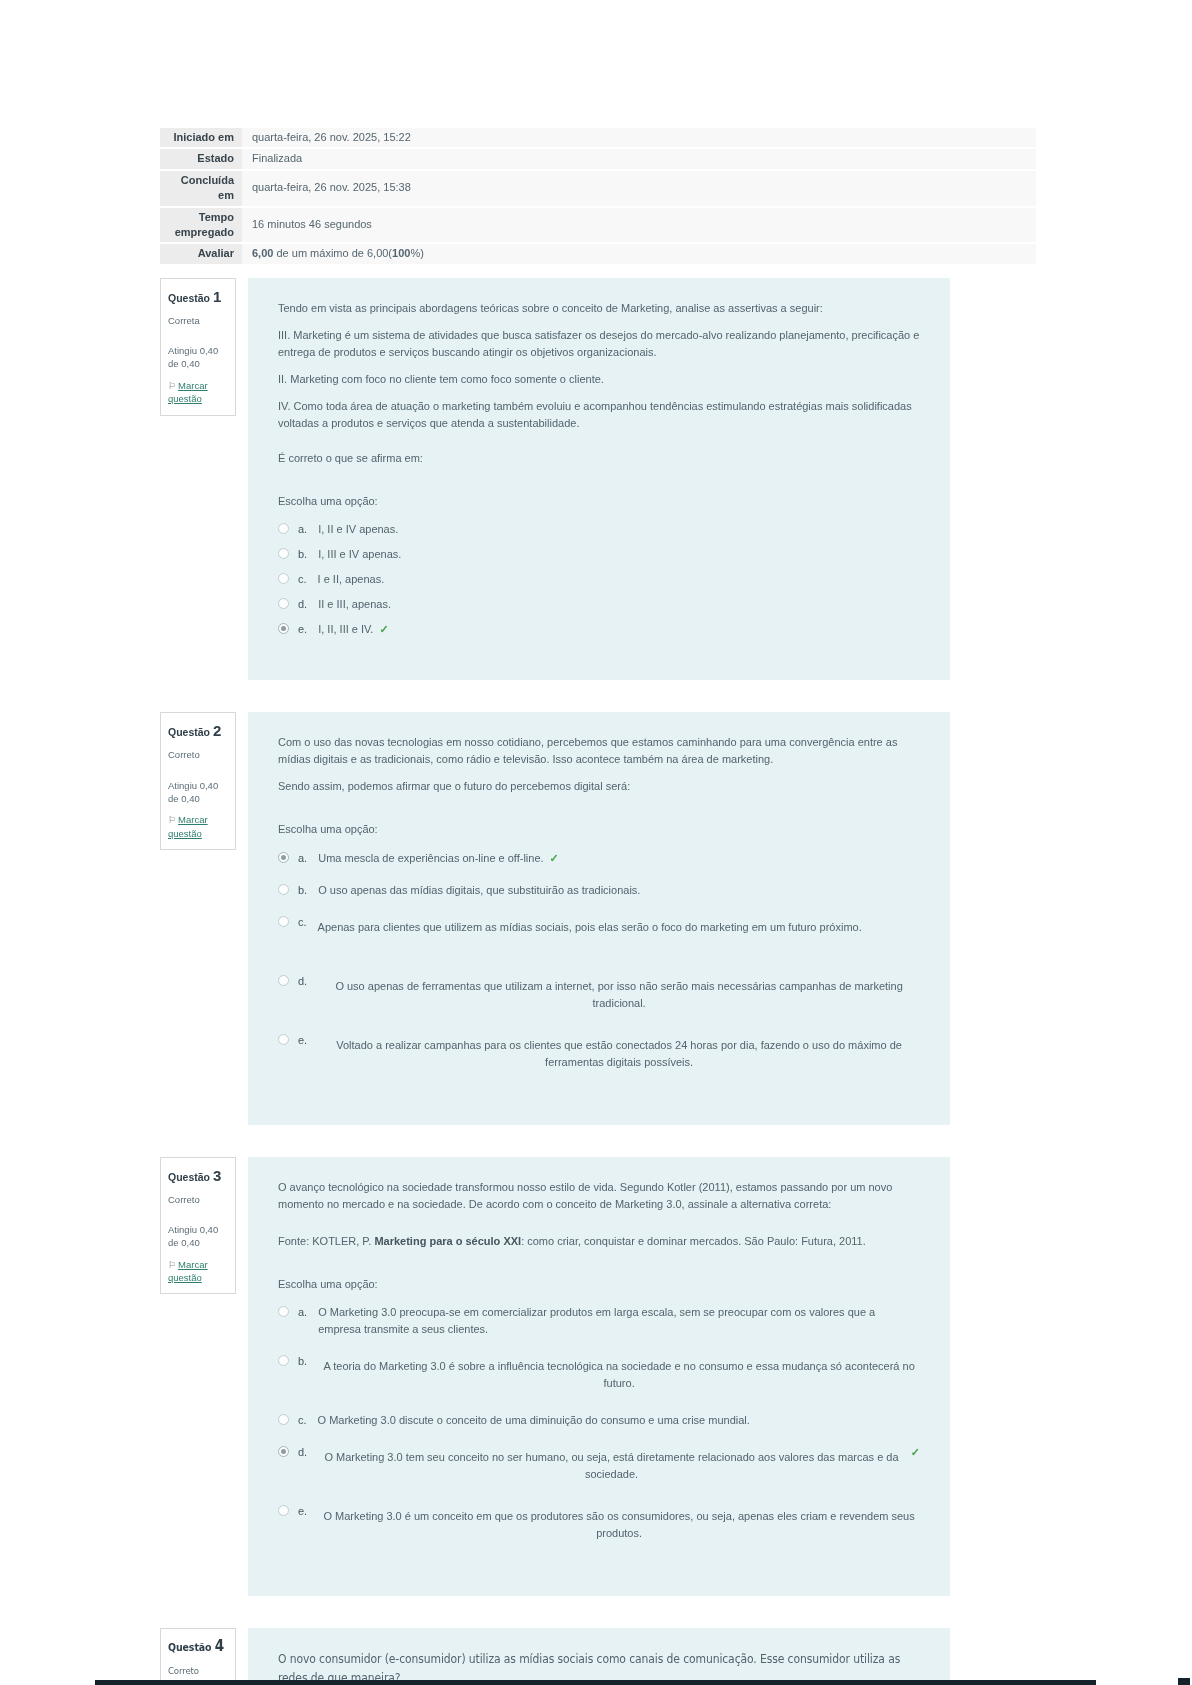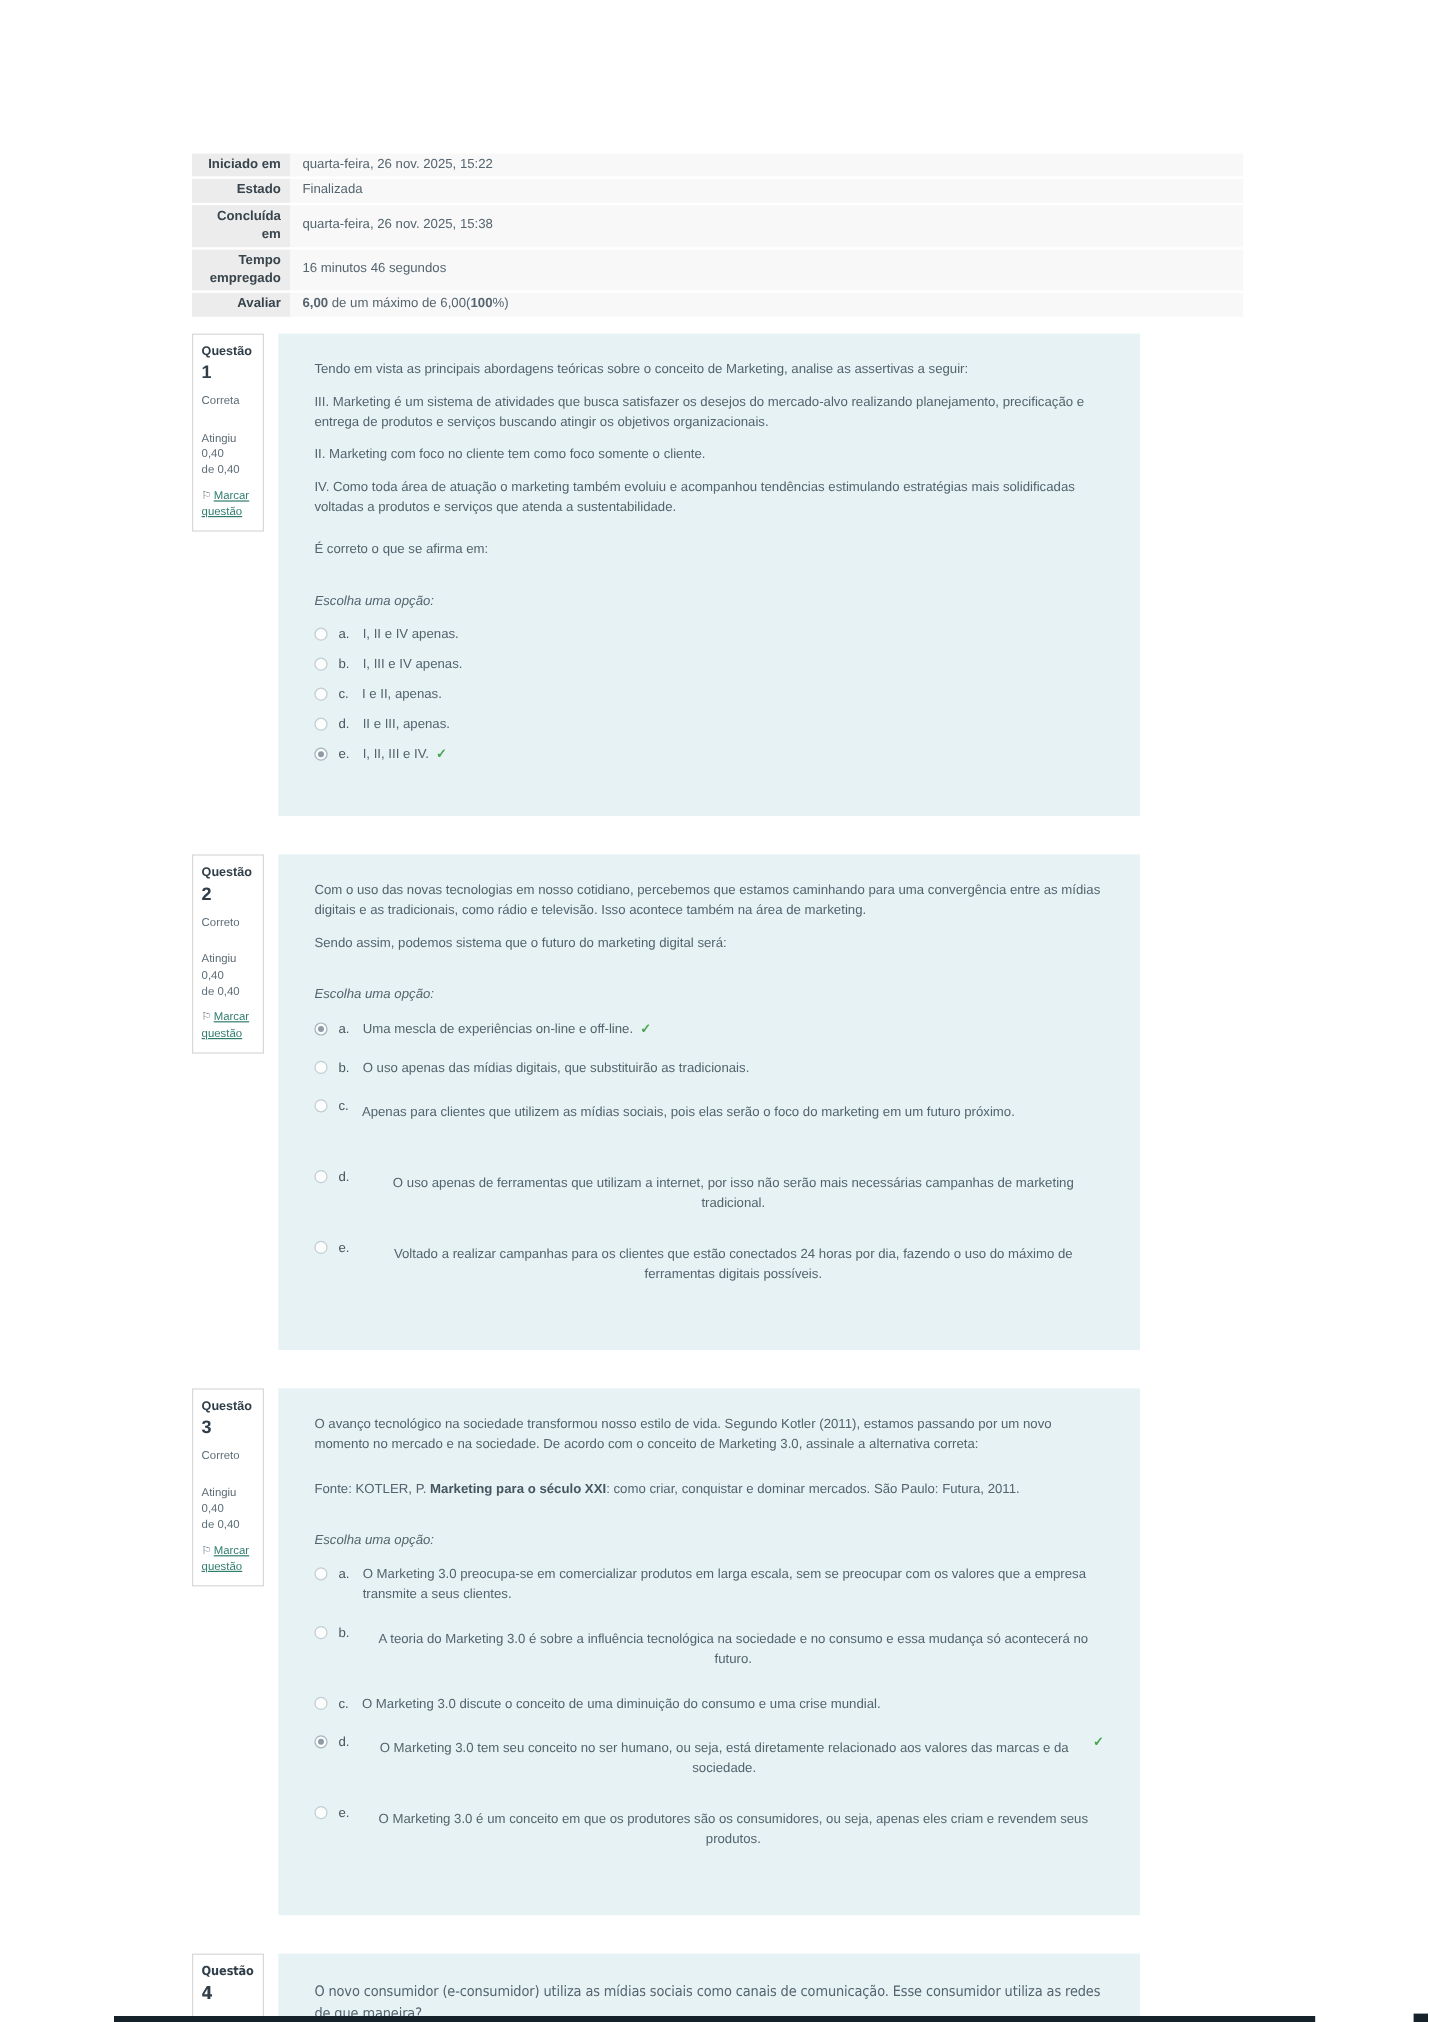--- a/index.html
+++ b/index.html
@@ -10,36 +10,36 @@
   
   table.summary { border-collapse:collapse; width:876px; font-size:11px; }
   .summary th { background:#ececec; width:82px; text-align:right; font-weight:bold; color:#38444c;
                 padding:2px 8px 2px 4px; vertical-align:top; border-bottom:2px solid #fff; line-height:1.4; }
   .summary td { background:#f8f8f8; text-align:left; padding:2px 10px; color:#55656f;
                 border-bottom:2px solid #fff; line-height:1.4; }
 
   
   .questions { margin-top:12px; width:790px; }
   .qrow { display:flex; align-items:flex-start; margin-bottom:32px; }
-  .qinfo { width:60px; flex:none; border:1px solid #d8d8d8; background:#fff;
+  .qinfo { width:76px; flex:none; border:1px solid #d8d8d8; background:#fff;
            padding:7px 6px 9px 7px; font-size:9.5px; color:#5c6c76; margin-right:12px; line-height:1.4; }
   .qnum { color:#2f3e48; font-weight:bold; font-size:10.5px; }
   .qnum .n { font-size:15px; }
   .qstate { margin-top:7px; }
   .qpts { margin-top:17px; }
   .qflag { margin-top:8px; }
   .qflag a { color:#2f7d6d; text-decoration:underline; cursor:pointer; }
   .flag-glyph { color:#5b6b75; margin-right:2px; font-size:9px; }
 
   .qpanel { flex:1; background:#e6f2f4; padding:22px 30px 34px; font-size:11px; line-height:1.55; }
   .qtext { margin:0 0 10px; }
   .qtext.spacer { height:8px; margin:0; }
   .fonte { margin-top:20px; }
   .fonte b { color:#46565f; }
-  .choose { margin:26px 0 11px;font-style:italic; }
+  .choose { margin:26px 0 11px; }
 
   .option { display:flex; align-items:flex-start; margin-bottom:8px; cursor:pointer; }
   .roomy .option { margin-bottom:15px; }
   .option.tall { min-height:44px; }
   .option.tall .otext { padding-top:5px;text-align:center; }
   .radio { width:11px; height:11px; border:1px solid #c2cdd3; border-radius:50%;
            background:#fcfdfd; flex:none; margin-top:2px; position:relative; }
   .radio.checked { border-color:#a4b2ba; }
   .radio.checked::after { content:""; position:absolute; left:2px; top:2px; right:2px; bottom:2px;
                           border-radius:50%; background:#8d9ca5; }
@@ -135,21 +135,21 @@
   </div>
         <div class="qrow">
     <div class="qinfo">
       <div class="qnum"><span>Questão</span> <span class="n">2</span></div>
       <div class="qstate">Correto</div>
       <div class="qpts"><span>Atingiu 0,40</span><br><span>de 0,40</span></div>
       <div class="qflag"><span class="flag-glyph">⚐</span><a>Marcar questão</a></div>
     </div>
     <div class="qpanel roomy">
       <p class="qtext">Com o uso das novas tecnologias em nosso cotidiano, percebemos que estamos caminhando para uma convergência entre as mídias digitais e as tradicionais, como rádio e televisão. Isso acontece também na área de marketing.</p>
-            <p class="qtext">Sendo assim, podemos sistema que o futuro do marketing digital será:</p>
+            <p class="qtext">Sendo assim, podemos afirmar que o futuro do percebemos digital será:</p>
       <p class="qtext choose">Escolha uma opção:</p>
       <div class="options">
     <div class="option">
       <span class="radio checked"></span>
       <span class="letter">a.</span>
       <span class="otext">Uma mescla de experiências on-line e off-line.</span>
       <span class="check">✓</span>
     </div>
     <div class="option">
       <span class="radio"></span>

